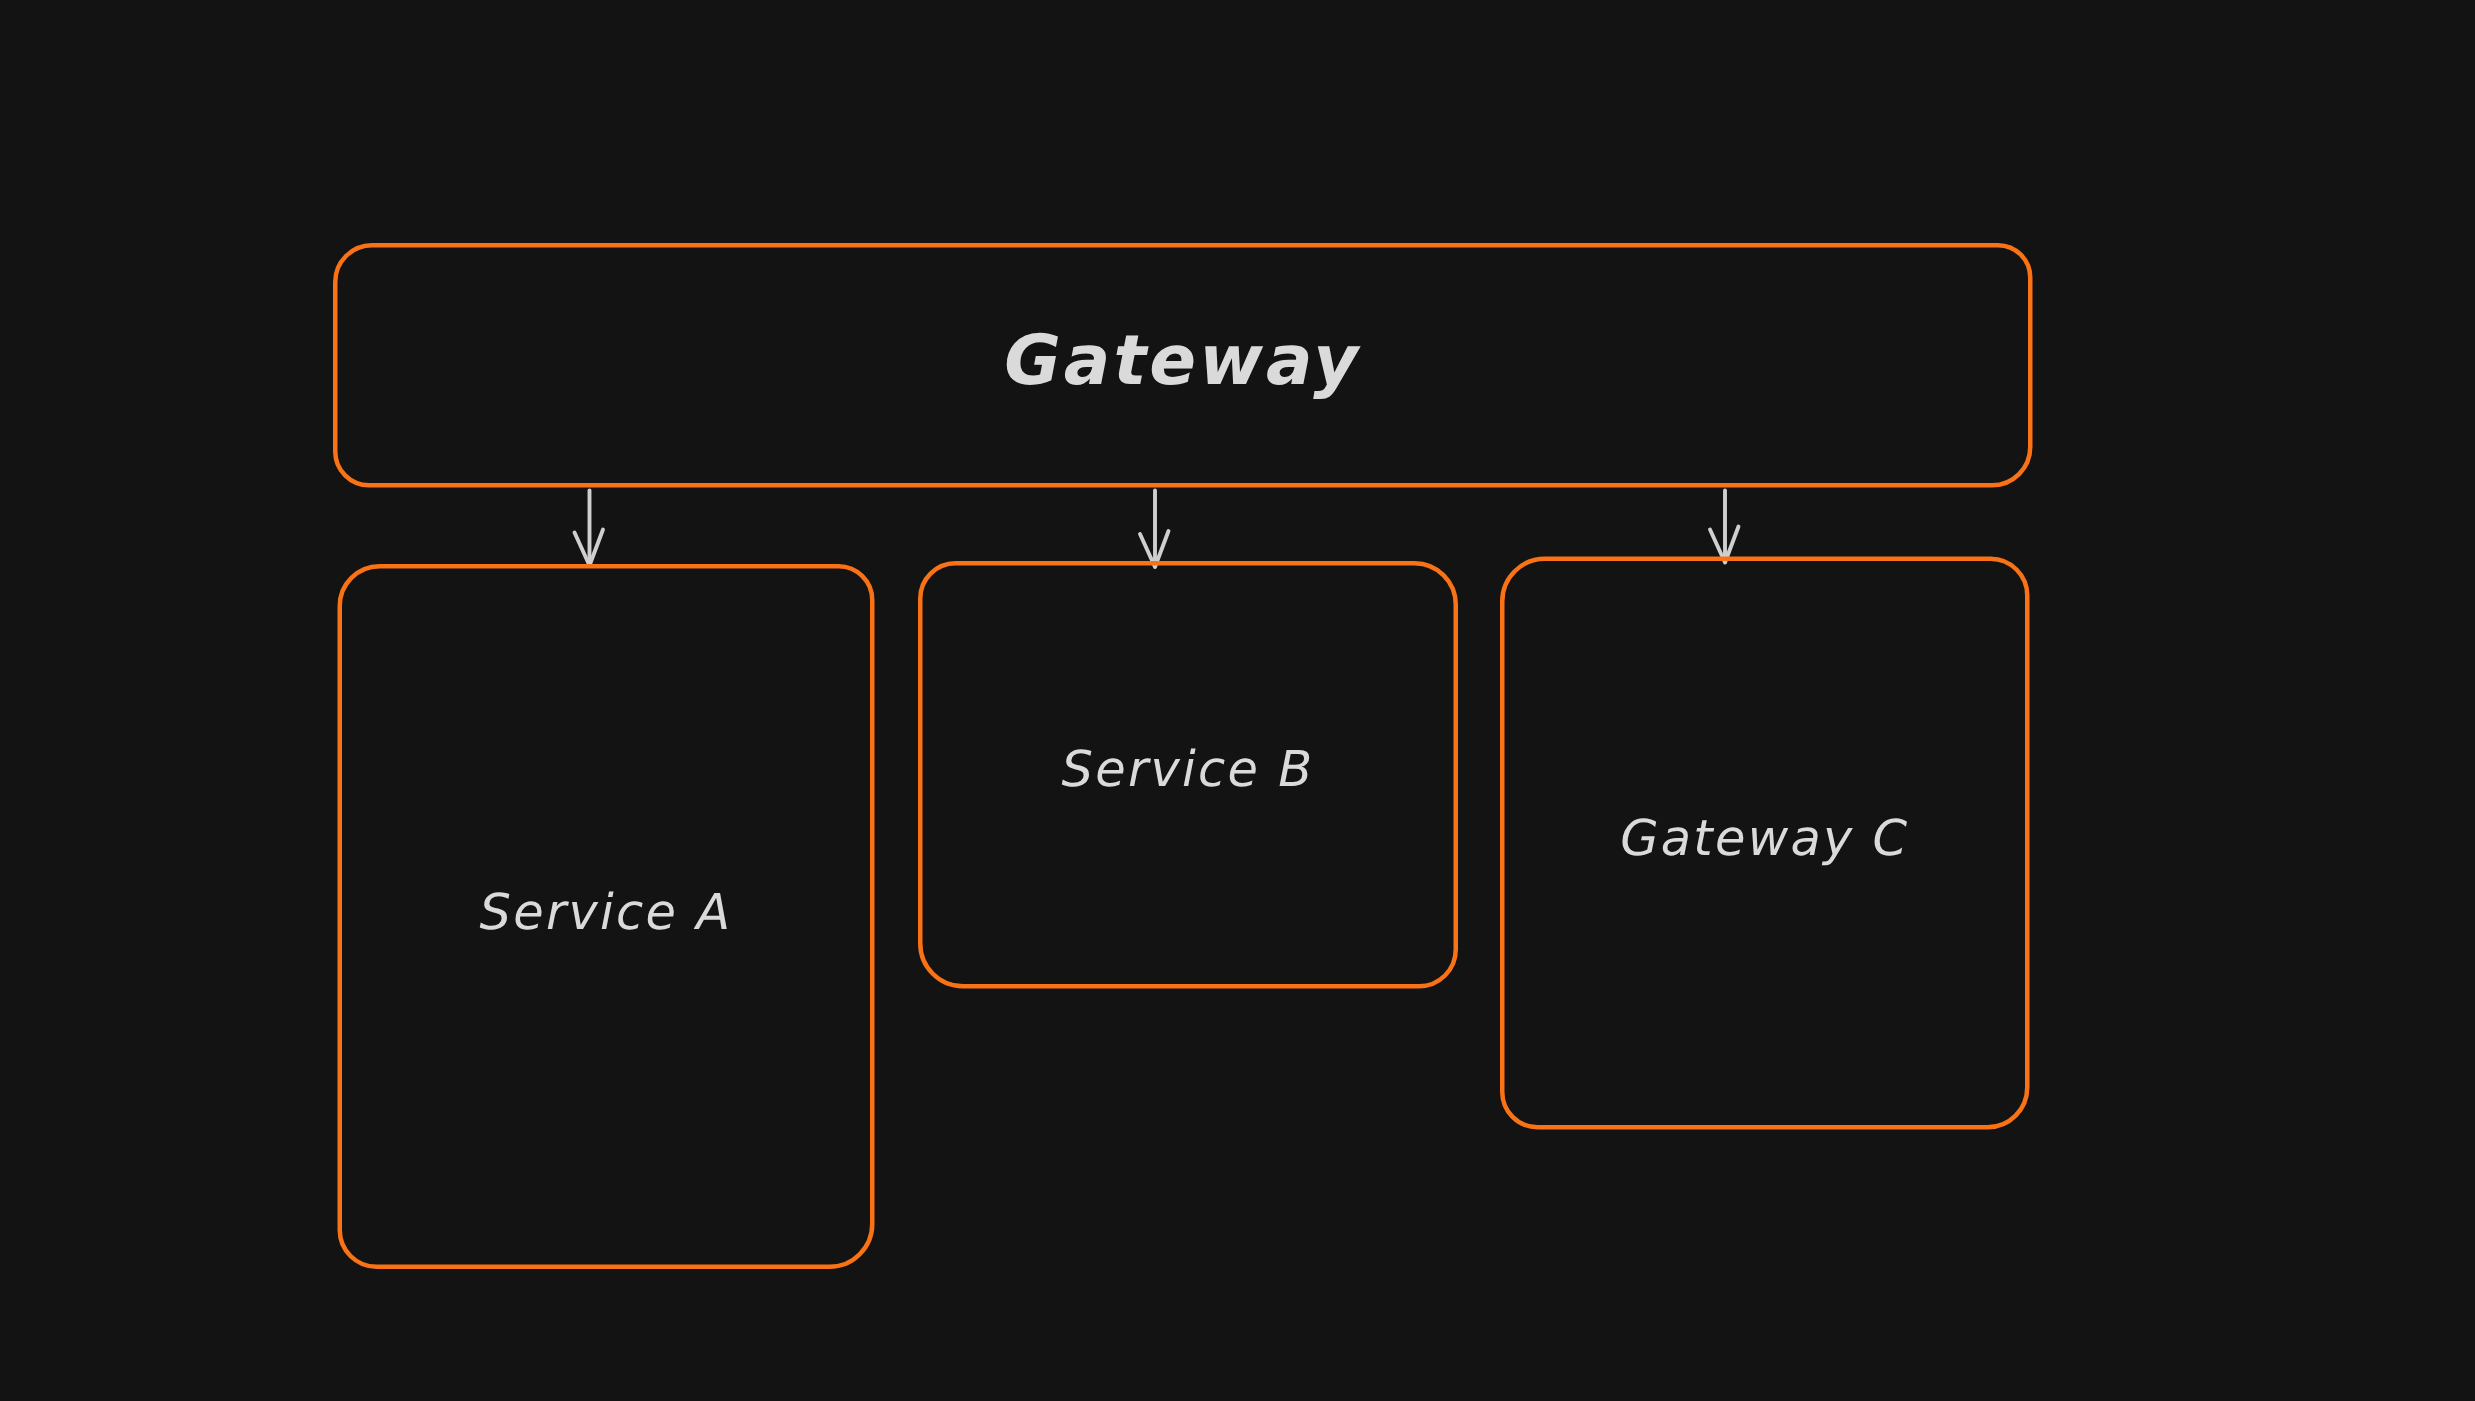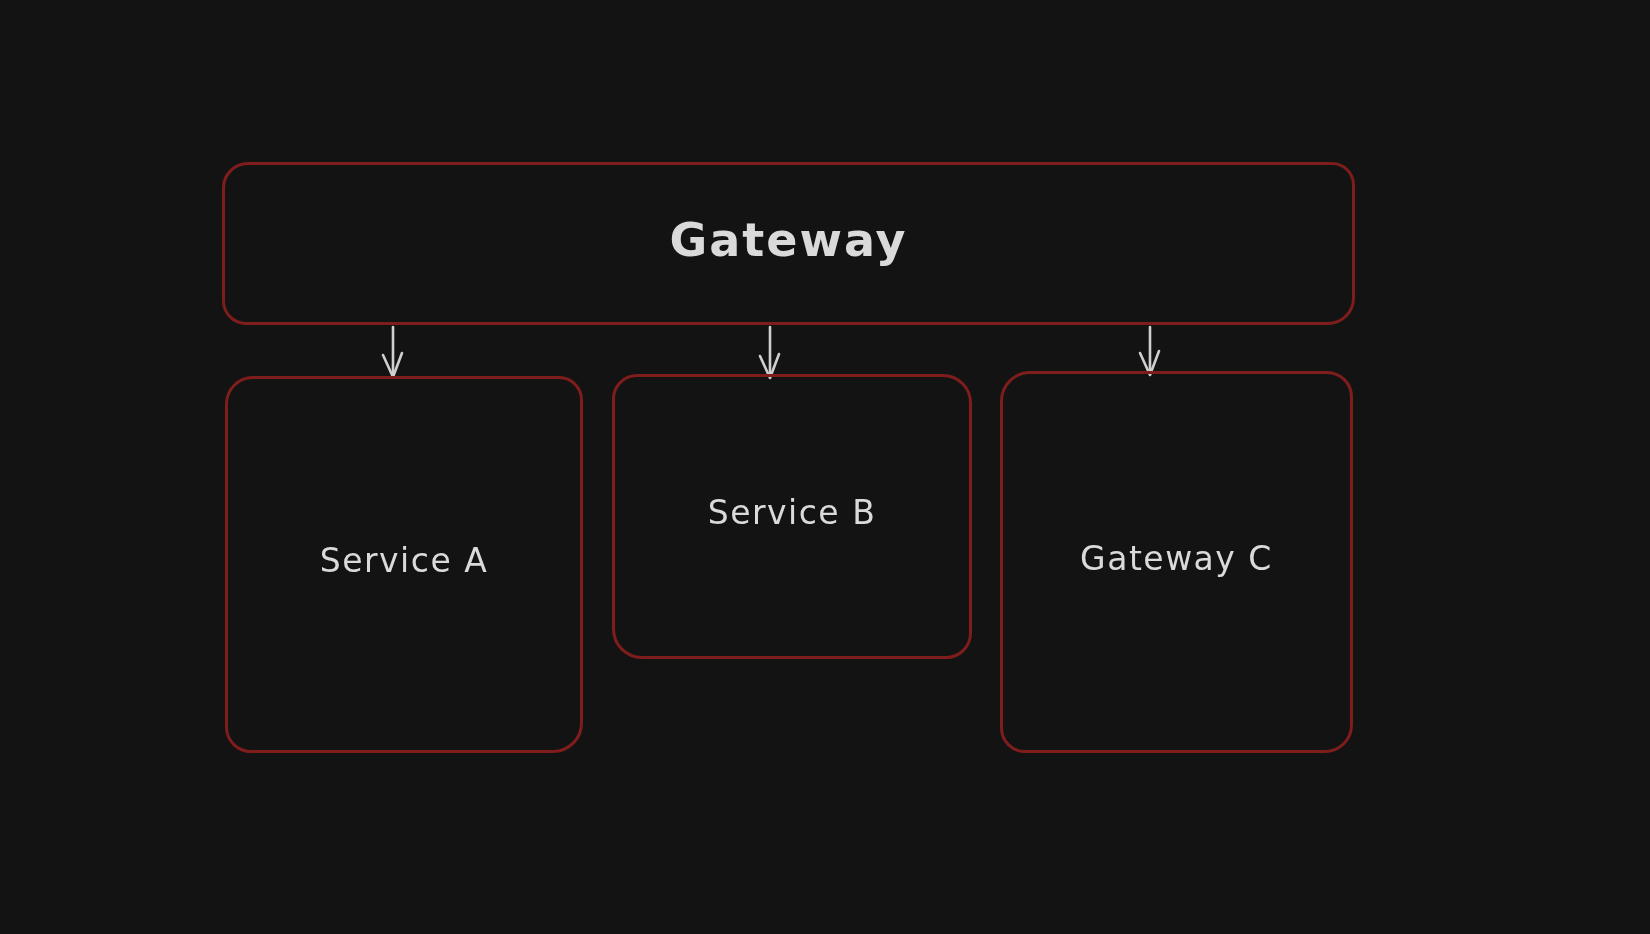--- a/index.html
+++ b/index.html
@@ -13,26 +13,27 @@
   }
   .canvas {
     position: relative;
     width: 1650px;
     height: 934px;
     background: #131313;
   }
   .node {
     position: absolute;
     box-sizing: border-box;
-    border: 3px solid #7f1d1d;
+    border: 3px solid #f97316;
     background: transparent;
     display: flex;
     align-items: center;
     justify-content: center;
     color: #dadada;
+    font-style: italic;
   }
   .node .label {
     letter-spacing: 1.5px;
     white-space: nowrap;
     transform: translateY(-4px);
   }
   .node-gateway {
     left: 222px; top: 162px;
     width: 1133px; height: 163px;
     border-radius: 26px 23px 27px 24px;
@@ -41,21 +42,21 @@
     font-size: 46px;
     font-weight: 600;
     letter-spacing: 2px;
   }
   .node-service {
     font-size: 33px;
     font-weight: 400;
   }
   .node-service-a {
     left: 225px; top: 376px;
-    width: 358px; height: 377px;
+    width: 358px; height: 470px;
     border-radius: 28px 24px 30px 26px;
   }
   .node-service-b {
     left: 612px; top: 374px;
     width: 360px; height: 285px;
     border-radius: 25px 29px 26px 30px;
   }
   .node-service-c {
     left: 1000px; top: 371px;
     width: 353px; height: 382px;

